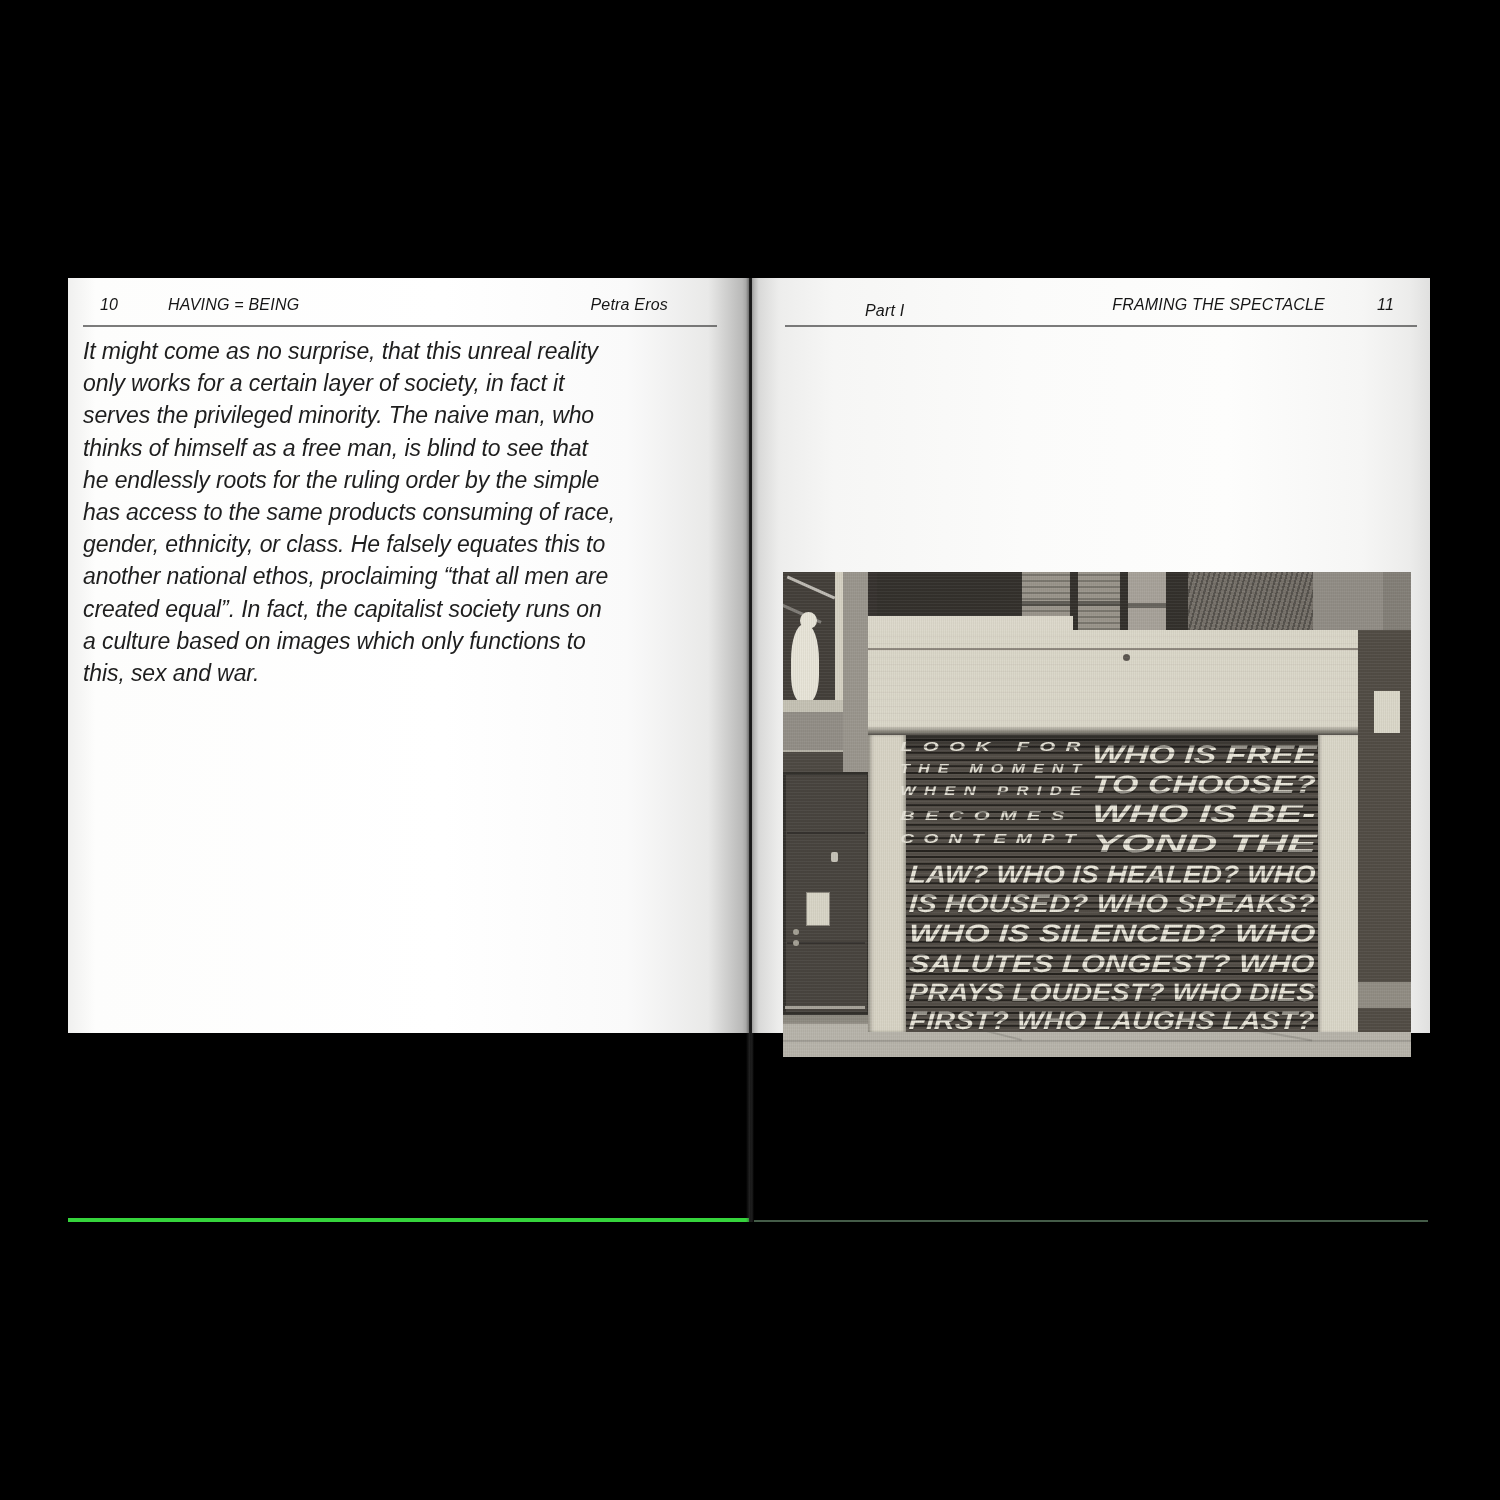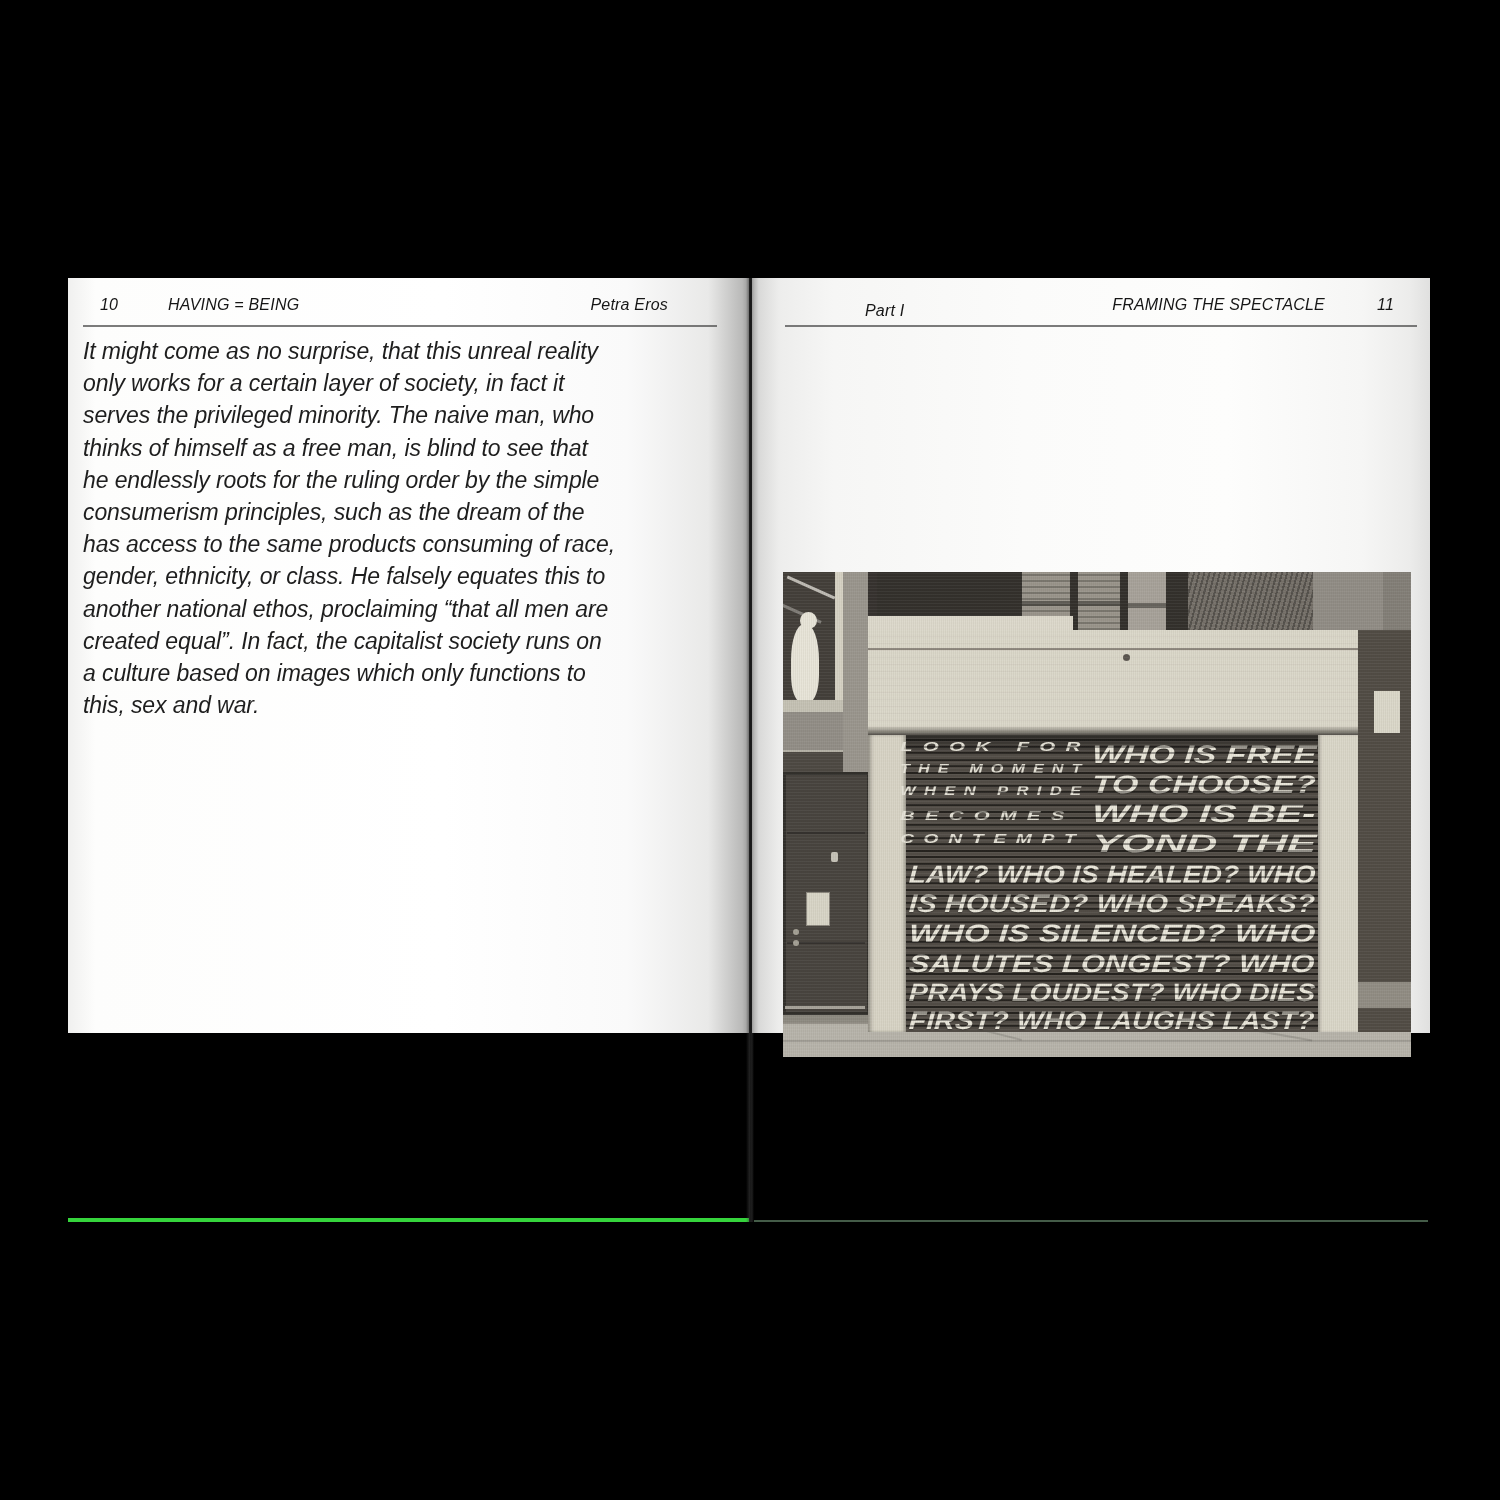--- a/index.html
+++ b/index.html
@@ -108,21 +108,20 @@
     <div class="runhead" style="left:100px;top:18px;">HAVING = BEING</div>
     <div class="runhead" style="right:81px;top:18px;">Petra Eros</div>
     <div class="rule" style="left:15px;right:32px;top:47px;"></div>
 
     <div class="bodytext">
       <div>It might come as no surprise, that this unreal reality</div>
       <div>only works for a certain layer of society, in fact it</div>
       <div>serves the privileged minority. The naive man, who</div>
       <div>thinks of himself as a free man, is blind to see that</div>
       <div>he endlessly roots for the ruling order by the simple</div>
-      <div>consumerism principles, such as the dream of the</div>
       <div>has access to the same products consuming of race,</div>
       <div>gender, ethnicity, or class. He falsely equates this to</div>
       <div>another national ethos, proclaiming “that all men are</div>
       <div>created equal”. In fact, the capitalist society runs on</div>
       <div>a culture based on images which only functions to</div>
       <div>this, sex and war.</div>
     </div>
     <div class="edge-green-left" style="left:0;top:940px;width:681px;"></div>
   </div>
 

